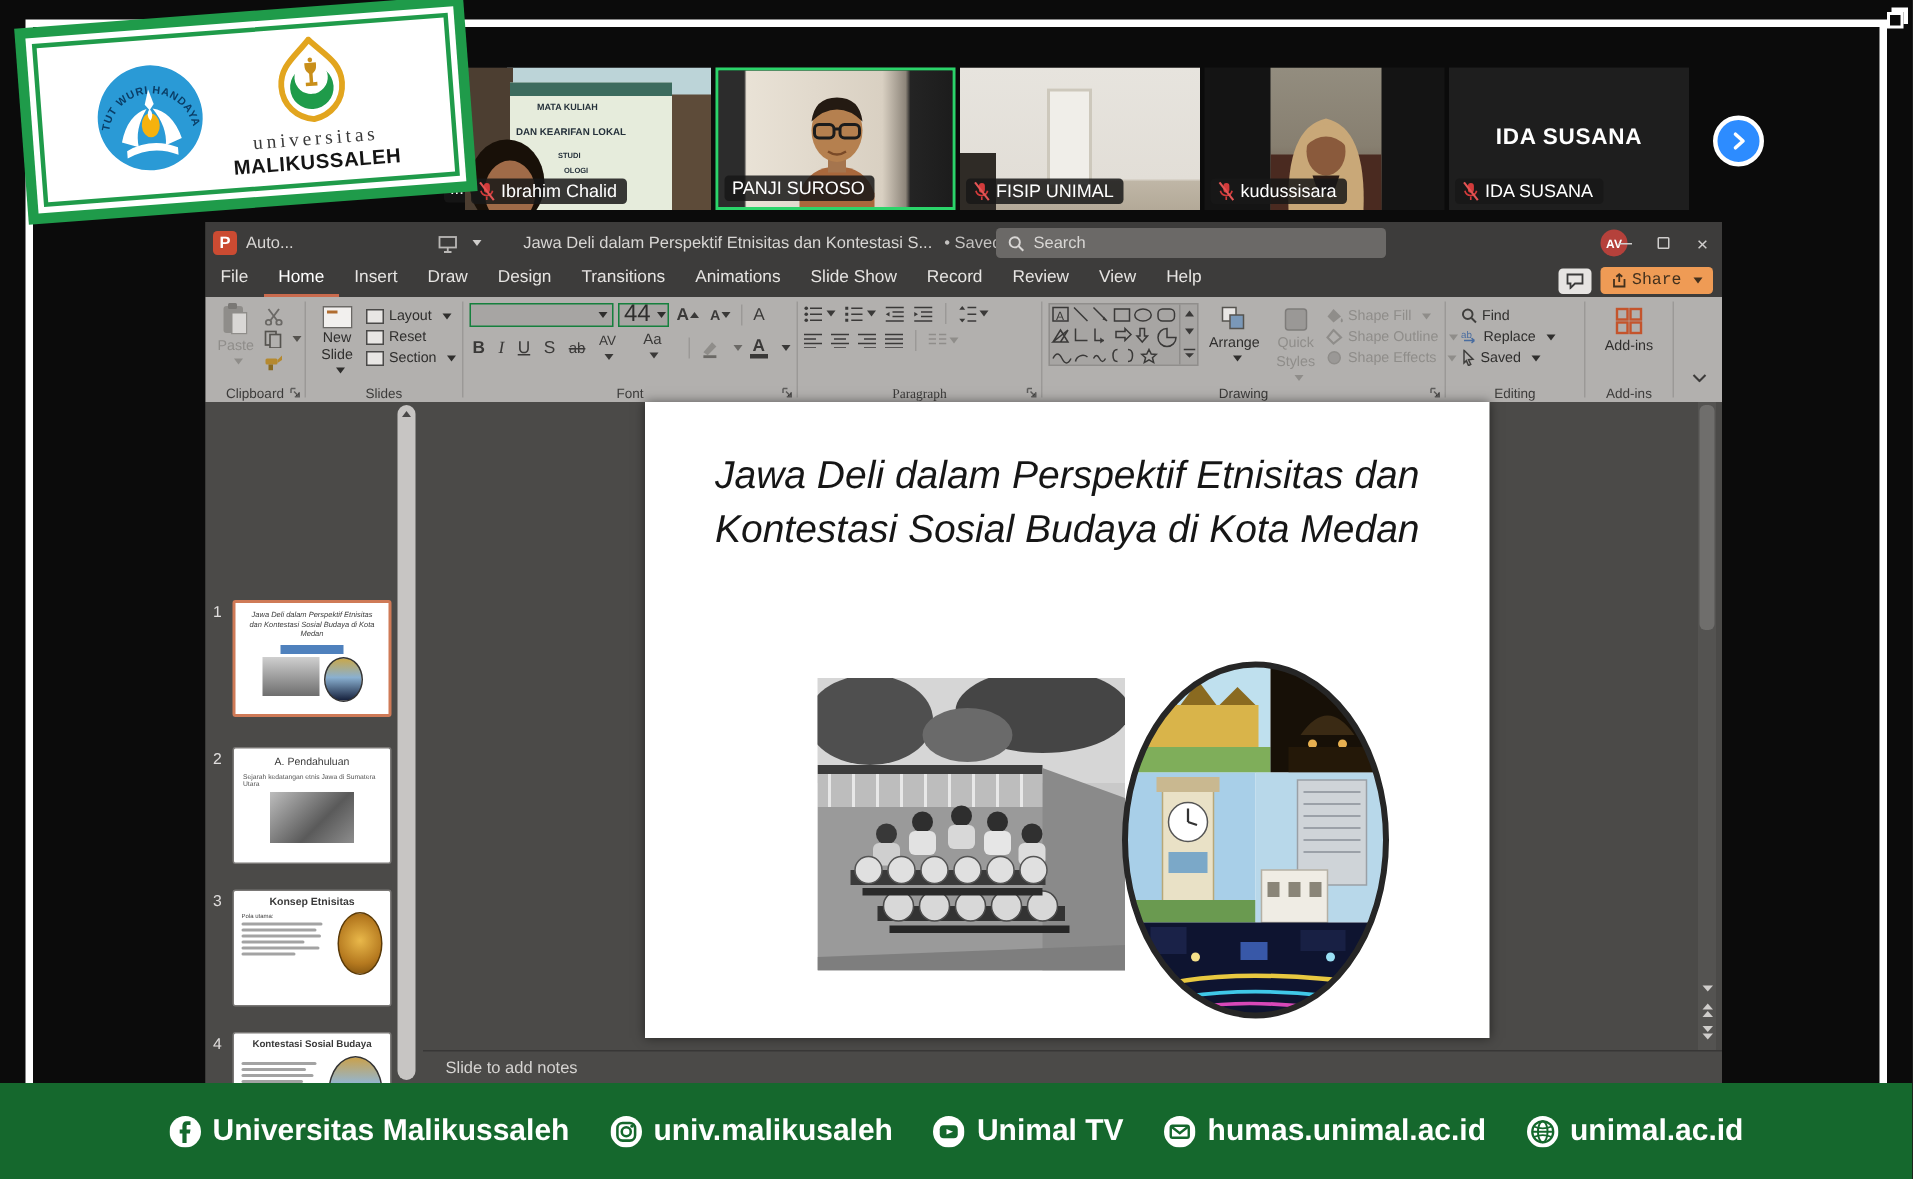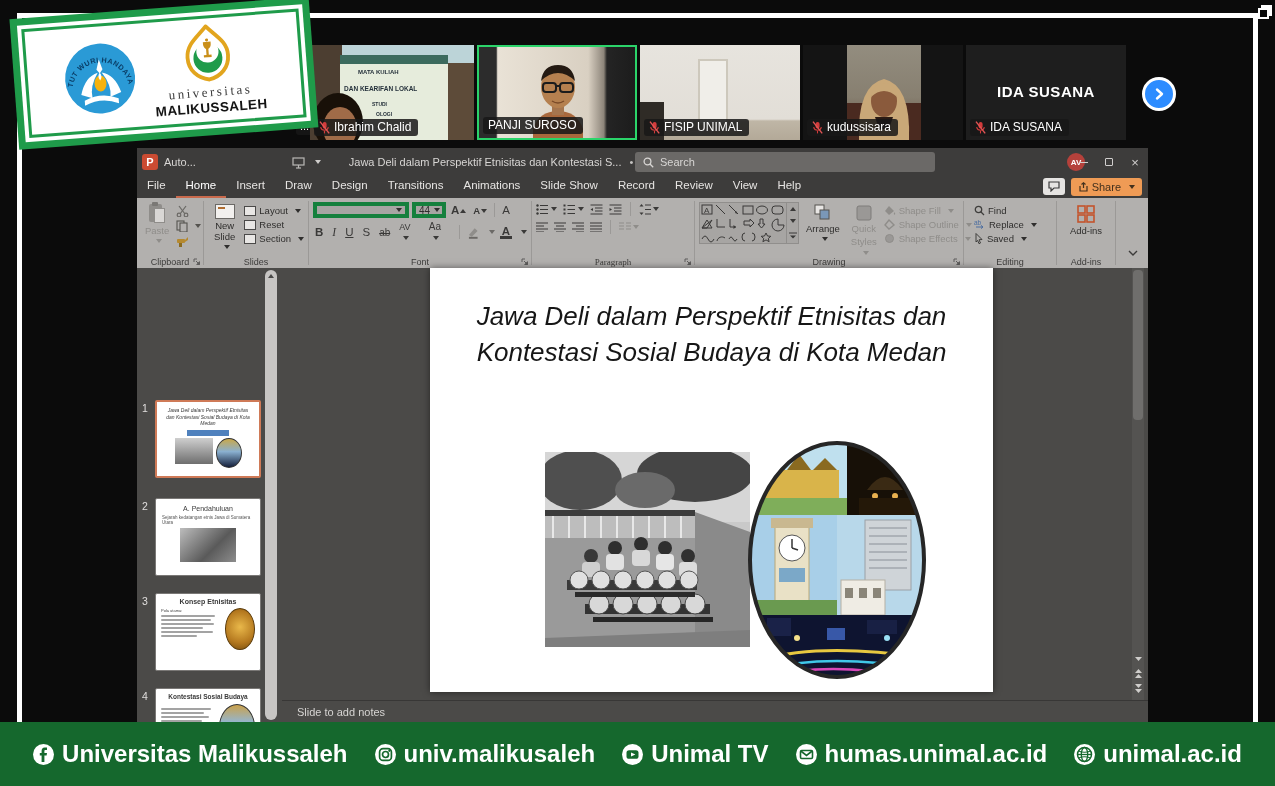--- a/index.html
+++ b/index.html
@@ -47,50 +47,50 @@
   .titlebar { position:relative; height:28px; background:#3d3c3b; display:flex; align-items:center; color:#d8d6d4; font-size:11px; }
   .ppt-ic { width:16px; height:16px; margin:0 6px 0 5px; border-radius:3px; background:#cb4b32;
             color:#fff; font-weight:bold; font-size:11px; display:flex; align-items:center; justify-content:center; }
   .qa-ic { margin:0 6px; opacity:.85; }
   .dd { display:inline-block; width:0; height:0; border-left:3.5px solid transparent; border-right:3.5px solid transparent;
         border-top:4px solid currentColor; vertical-align:middle; margin-left:4px; }
   .du { display:inline-block; width:0; height:0; border-left:3.5px solid transparent; border-right:3.5px solid transparent;
         border-bottom:4px solid currentColor; vertical-align:middle; }
   .t-title { margin-left:28px; white-space:nowrap; }
   .t-saved { margin-left:8px; color:#c4c2c0; }
-  .searchbox { position:absolute; left:498px; top:4px; width:300px; height:20px; background:#6b6967; border-radius:3px;
+  .searchbox { position:absolute; left:527px; top:4px; width:260px; height:20px; background:#6b6967; border-radius:3px;
                display:flex; align-items:center; gap:6px; padding:0 8px; color:#d8d6d4; }
   .avatar { position:absolute; left:930px; top:5px; width:18px; height:18px; border-radius:50%; background:#b5413b;
             color:#fff; font-size:8px; font-weight:bold; display:flex; align-items:center; justify-content:center; }
   .winbtns { position:absolute; right:0; top:0; height:28px; display:flex; }
   .winbtn { width:26px; height:28px; display:flex; align-items:center; justify-content:center; color:#d0cecd; font-size:13px; }
   .minbar { width:9px; height:1px; background:#d0cecd; }
   .restbox { width:8px; height:8px; border:1px solid #d0cecd; border-radius:1px; }
 
   .menubar { position:relative; height:22px; background:#3d3c3b; display:flex; align-items:stretch; color:#e6e4e2; font-size:11.5px; }
   .mtab { padding:3px 10px 12px; cursor:default; }
   .mtab.active { color:#fff; font-weight:normal; border-bottom:2.5px solid #c96a4d; }
-  .menu-right { position:absolute; right:6px; top:2px; display:flex; align-items:flex-start; gap:6px; }
+  .menu-right { position:absolute; right:6px; top:2px; display:flex; align-items:center; gap:6px;font-family:Liberation Mono, monospace; }
   .cmt-btn { width:22px; height:17px; background:#e6e4e2; border-radius:3px; display:flex; align-items:center; justify-content:center; }
   .share-btn { height:18px; background:#ef9b55; border-radius:3px; color:#42301d; font-size:11px;
                display:flex; align-items:center; gap:4px; padding:0 7px; }
 
   
   .ribbon { position:relative; height:70px; background:#b2b0ae; display:flex; color:#2f2e2d; }
   .rgroup { position:relative; display:flex; flex-direction:column; padding:4px 4px 0; }
   .rgl { position:absolute; bottom:1px; left:0; right:0; text-align:center; font-size:9px; color:#3c3b3a; }
   .rsep { width:1px; background:#9b9997; margin:3px 0; }
   .rmain { display:flex; flex:1; gap:3px; }
   .bigbtn { display:flex; flex-direction:column; align-items:center; justify-content:flex-start; font-size:9.5px;
             padding:2px 4px; gap:2px; text-align:center; line-height:1.15; }
   .dim { color:#8f8d8a; }
   .scol { display:flex; flex-direction:column; justify-content:flex-start; gap:3px; padding-top:3px; }
   .srow { display:flex; align-items:center; gap:3px; font-size:9.5px; white-space:nowrap; }
-  .combo { background:#a7a5a3; border:4px solid #15803d; height:16px; display:flex; align-items:center;
-           justify-content:space-between; padding:0 3px; font-size:10px; color:#2f2e2d; }
+  .combo { background:#a7a5a3; border:1px solid #15803d; height:16px; display:flex; align-items:center;
+           justify-content:space-between; padding:0 3px; font-size:16px; color:#2f2e2d; }
   .fbtn { font-size:11.5px; padding:0 2px; color:#3a3938; }
   .vline { width:1px; height:14px; background:#9b9997; margin:0 2px; }
   .dlaunch { position:absolute; right:2px; bottom:2px; opacity:.8; }
   .shapebox { width:100px; height:42px; background:#a7a5a3; border:1px solid #908e8c; display:flex; }
   .chev-collapse { position:absolute; right:10px; bottom:8px; color:#3c3b3a; }
   .clip-ic { position:relative; width:17px; height:20px; }
   .clip-back { position:absolute; left:0; top:0; width:13px; height:18px; background:#8f8d8a; border-radius:2px; }
   .clip-tab { position:absolute; left:3.5px; top:-2px; width:6px; height:4px; background:#7a7875; border-radius:1px; }
   .clip-front { position:absolute; left:5px; top:4px; width:11px; height:15px; background:#d9d7d5; border:1px solid #8f8d8a; }
   .slide-ic { position:relative; width:20px; height:15px; background:#f2f0ee; border:1px solid #6b6966; }
@@ -125,21 +125,21 @@
   .b1 { background:#1f9b4a; padding:7px; }
   .b2 { background:#fff; padding:4px; }
   .b3 { border:3px solid #1f9b4a; background:#fff; padding:6px 10px; display:flex; align-items:center; justify-content:center; gap:16px; }
   .uni-names { text-align:center; margin-top:2px; }
   .uni-l1 { font-family:"Liberation Serif", serif; font-size:13px; letter-spacing:2.5px; color:#3a3a3a; }
   .uni-l2 { font-size:13.5px; font-weight:bold; color:#141414; letter-spacing:.4px; }
 
   
   .footer { position:absolute; left:0; top:722px; width:1275px; height:64px; background:#15682d; z-index:5;
             display:flex; align-items:center; justify-content:center; gap:27px; }
-  .fitem { display:flex; align-items:center; gap:8px; color:#fff; font-size:24px; font-weight:bold; }
+  .fitem { display:flex; align-items:center; gap:8px; color:#fff; font-size:20px; font-weight:bold; }
 </style>
 </head>
 <body>
 
 <div class="stage">
 
   <div class="wframe"></div>
   <div class="corner-ic">
     <div class="sq1"></div>
       <div class="sq2"></div>

